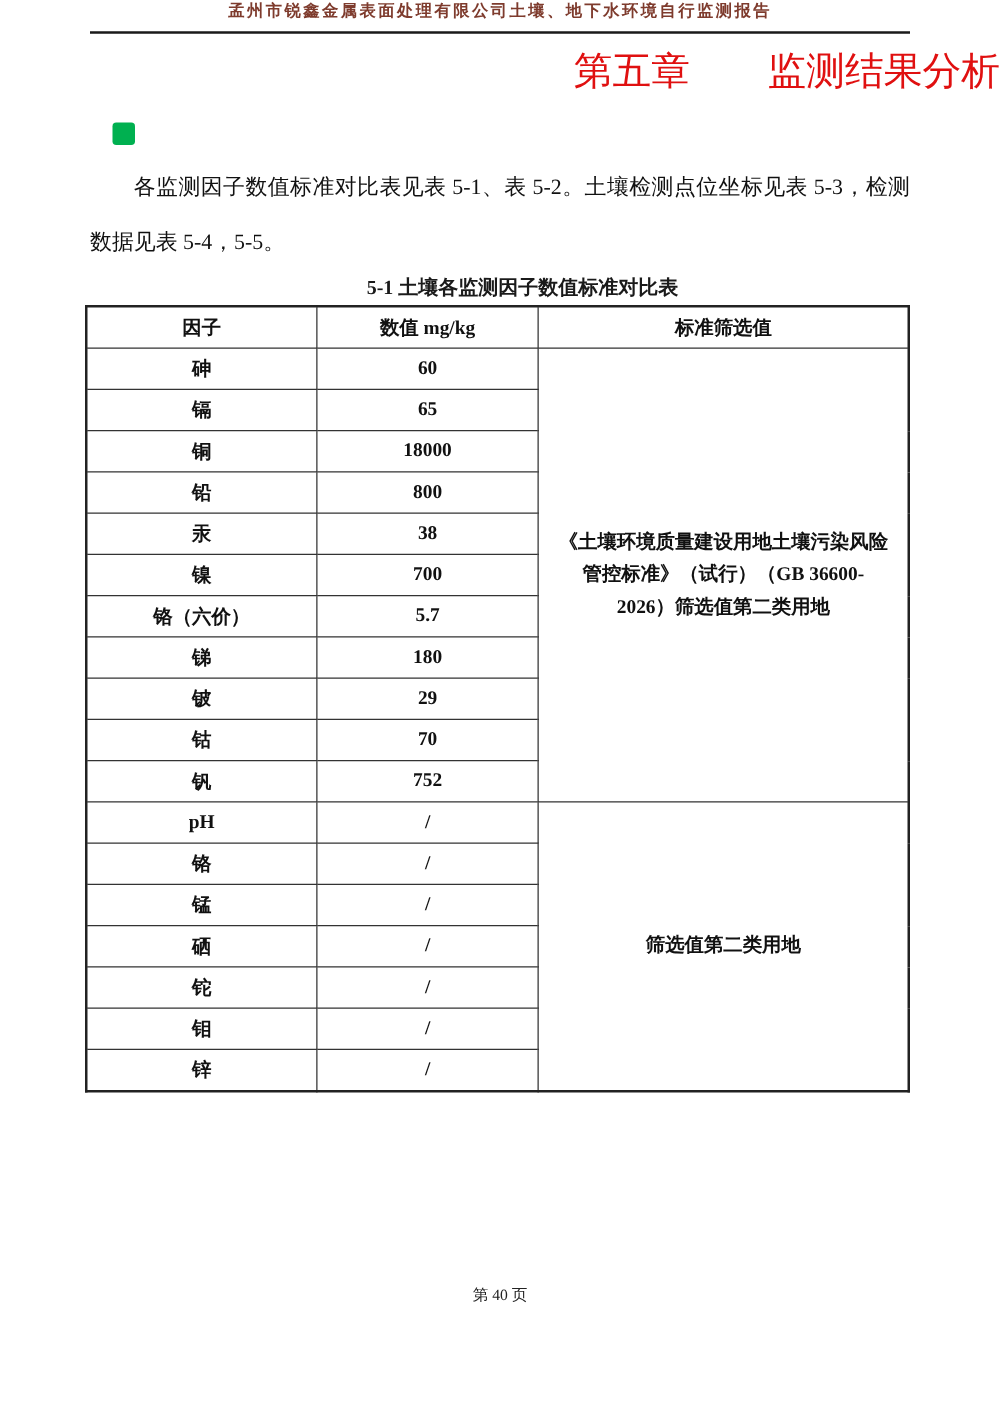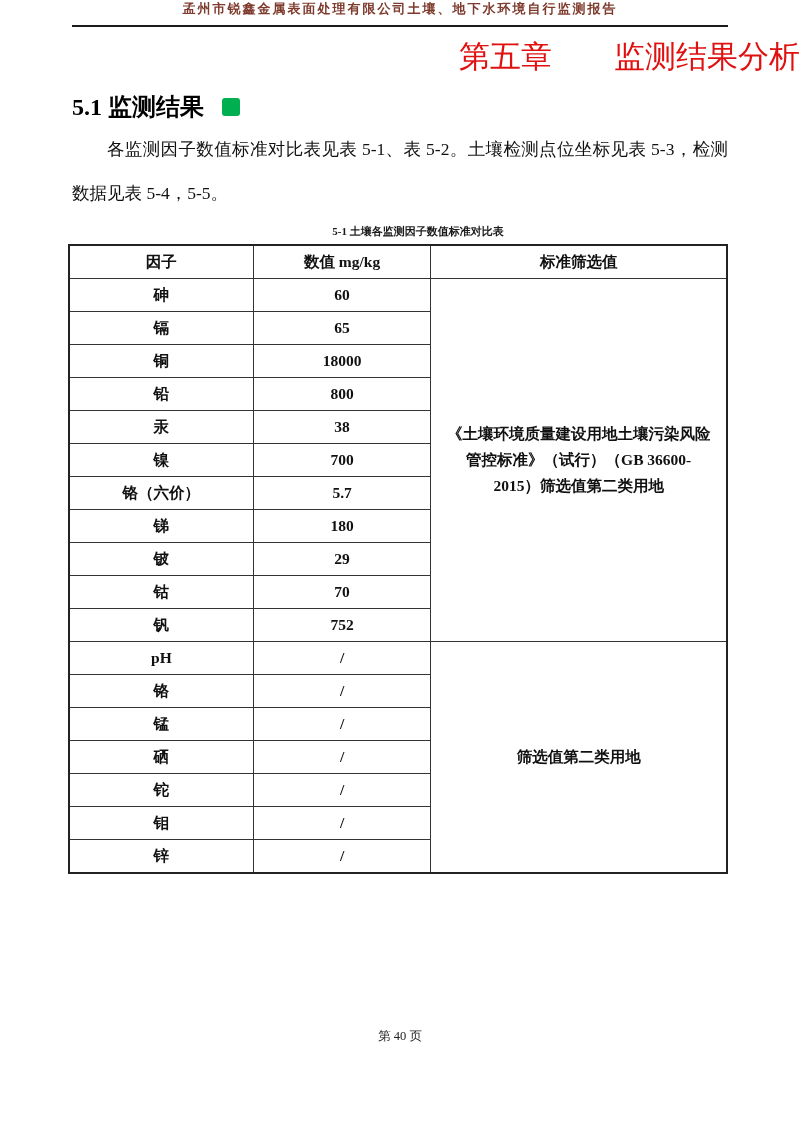--- a/index.html
+++ b/index.html
@@ -74,21 +74,21 @@
     line-height: 44px;
     text-indent: 2em;
     text-align: justify;
     color: #111;
   }
   .body-para + .body-para { margin-top: 0; }
   
   .table-caption {
     margin-top: 6px;
     text-align: center;
-    font-size: 11px;
+    font-size: 16px;
     font-weight: bold;
     line-height: 20px;
     padding-left: 36px;
   }
   table.data-table {
     margin: 3px 0 0 68px;
     width: 660px;
     border-collapse: collapse;
     border: 2px solid #222;
     table-layout: fixed;
@@ -129,21 +129,20 @@
 <div class="page">
 
   <div class="doc-header">
     <div class="doc-header-text" style="color: rgb(126, 59, 45);">孟州市锐鑫金属表面处理有限公司土壤、地下水环境自行监测报告</div>
     <div class="doc-header-rule"></div>
   </div>
 
   <h1 class="chapter-title" style="color: rgb(224, 16, 16);">第五章　　监测结果分析</h1>
 
   <div class="section-row">
-    <h2 class="section-heading">5.1 监测结果</h2>
     <span class="green-marker" style="background: rgb(0, 176, 80);"></span>
   </div>
 
 
   <p class="body-para">各监测因子数值标准对比表见表 5-1、表 5-2。土壤检测点位坐标见表 5-3，检测数据见表 5-4，5-5。</p>
 
   <div class="table-caption">5-1 土壤各监测因子数值标准对比表</div>
 
   <table class="data-table">
     <colgroup>
@@ -155,21 +154,21 @@
       <tr>
         <th>因子</th>
         <th>数值 mg/kg</th>
         <th>标准筛选值</th>
       </tr>
     </thead>
     <tbody id="table-body">
         <tr>
           <td>砷</td>
           <td>60</td>
-          <td rowspan="11" class="standard-cell">《土壤环境质量建设用地土壤污染风险管控标准》（试行）（GB 36600-2015）筛选值第二类用地</td>
+          <td rowspan="11" class="standard-cell">《土壤环境质量建设用地土壤污染风险管控标准》（试行）（GB 36600-2026）筛选值第二类用地</td>
         </tr>
         <tr>
           <td>镉</td>
           <td>65</td>
         </tr>
         <tr>
           <td>铜</td>
           <td>18000</td>
         </tr>
         <tr>

